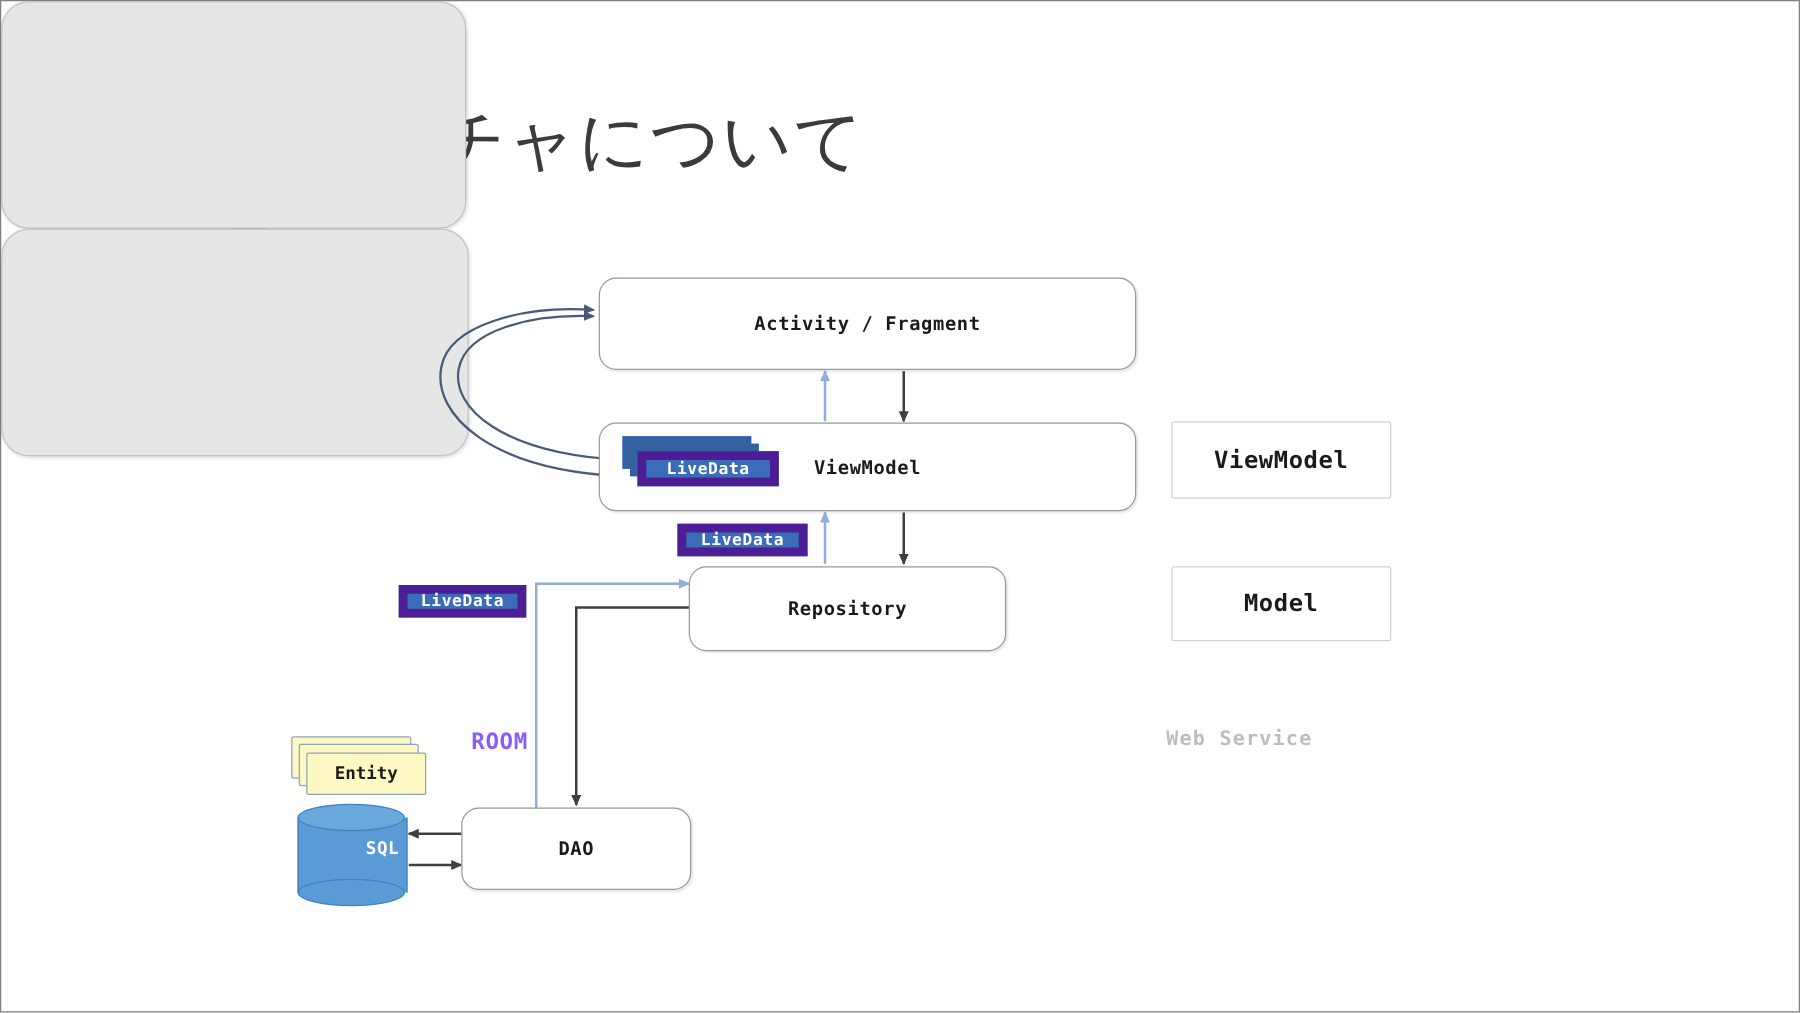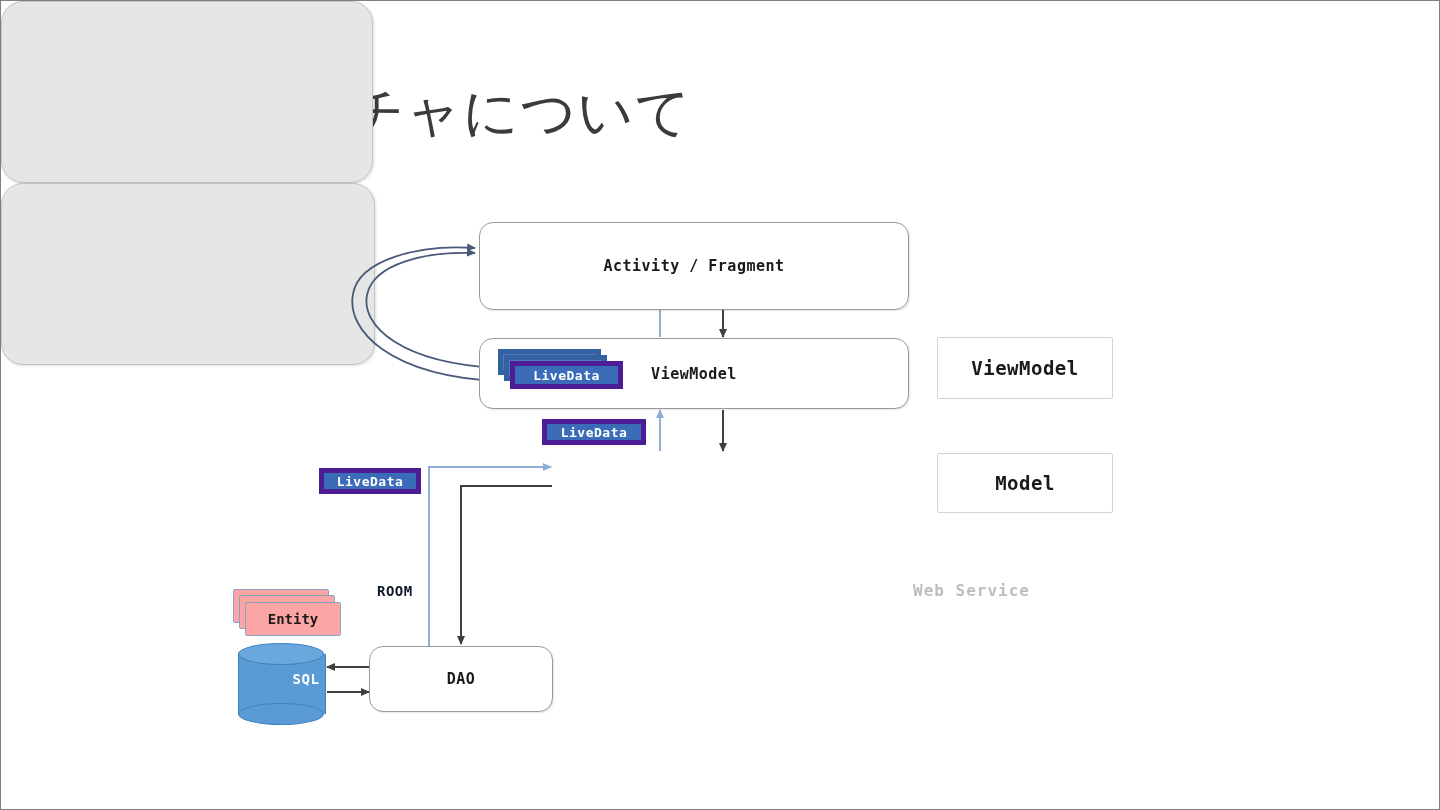--- a/index.html
+++ b/index.html
@@ -121,58 +121,58 @@
   .panel {
     background: #e6e6e6;
     border: 1px solid #c4c4c4;
     border-radius: 22px;
     box-shadow: 1px 1px 3px rgba(0,0,0,0.13);
   }
   #room-label {
     position: absolute;
     font-family: "DejaVu Sans Mono", monospace;
     font-weight: bold;
-    font-size: 14px;
-    color: #0f172a;
+    font-size: 18px;
+    color: #8b5cf6;
     letter-spacing: 0.5px;
   }
   #webservice-label {
     position: absolute;
     font-family: "DejaVu Sans Mono", monospace;
     font-weight: bold;
     font-size: 16px;
     color: #bdbdbd;
     letter-spacing: 1px;
   }
 
   
   .badge {
     position: absolute;
     box-sizing: border-box;
     background: #3b6cb8;
-    border: 5px solid #4c1d95;
+    border: 7px solid #4c1d95;
     display: flex;
     align-items: center;
     justify-content: center;
     color: #ffffff;
     font-family: "DejaVu Sans Mono", monospace;
     font-weight: bold;
     font-size: 13px;
     letter-spacing: 0.5px;
   }
   .badge.stack-back {
     background: #4a7ac4;
     border-color: #34619f;
   }
 
   
   .entity-card {
     position: absolute;
     box-sizing: border-box;
-    background: #fca5a5;
+    background: #fef9c3;
     border: 1px solid #8fa2c0;
     border-radius: 2px;
     display: flex;
     align-items: center;
     justify-content: center;
     font-family: "DejaVu Sans Mono", monospace;
     font-weight: bold;
     font-size: 14px;
     color: #1a1a1a;
   }
@@ -269,45 +269,48 @@
       <line x1="326" y1="691" x2="368" y2="691" stroke="#3f3f3f" stroke-width="2" marker-end="url(#arrow-dark)"></line>
 
       <path d="M 497 380 C 390 375 345 330 352 293 C 358 258 420 243 474 247" fill="none" stroke="#4a5a78" stroke-width="1.8" marker-end="url(#arrow-curve)"></path>
       <path d="M 497 367 C 400 362 360 325 366 294 C 372 263 424 250 474 252" fill="none" stroke="#4a5a78" stroke-width="1.8" marker-end="url(#arrow-curve)"></path>
     </svg>
 
     <div class="panel" style="left:212px; top:569px; width:370px; height:180px;"></div>
     <div id="room-label" style="left:376px; top:582px;">ROOM</div>
 
     <div class="panel" style="left:781px; top:565px; width:372px; height:180px;"></div>
-    <div id="webservice-label" style="left:912px; top:580px;">Web Service</div>
+    <div id="webservice-label" style="left:932px; top:580px;">Web Service</div>
 
     <div class="entity-card" style="left:232px; top:588px; width:96px; height:34px;"></div>
     <div class="entity-card" style="left:238px; top:594px; width:96px; height:34px;"></div>
     <div class="entity-card" style="left:244px; top:601px; width:96px; height:34px;">
       <span>Entity</span>
     </div>
 
     <div id="sql-cyl">
       <div class="cyl-body"></div>
       <div class="cyl-bottom"></div>
       <div class="cyl-top"></div>
       <div class="cyl-label">SQL</div>
     </div>
 
     <div class="node comp-box" style="left:368px; top:645px; width:184px; height:66px;">
       <span>DAO</span>
     </div>
 
+    <div class="node comp-box" style="left:550px; top:452px; width:254px; height:68px;">
+      <span>Repository</span>
+    </div>
 
     <div class="node comp-box" style="left:478px; top:337px; width:430px; height:71px;">
       <span>ViewModel</span>
     </div>
 
-    <div class="node comp-box" style="left:478px; top:221px; width:430px; height:88px;">
+    <div class="node comp-box" style="left:478px; top:221px; width:430px; height:74px;">
       <span>Activity / Fragment</span>
     </div>
 
     <div class="badge stack-back" style="left:497px; top:348px; width:103px; height:26px;"></div>
     <div class="badge stack-back" style="left:503px; top:354px; width:103px; height:26px;"></div>
     <div class="badge" style="left:509px; top:360px; width:113px; height:28px;">
       <span>LiveData</span>
     </div>
 
     <div class="badge" style="left:541px; top:418px; width:104px; height:26px;">

